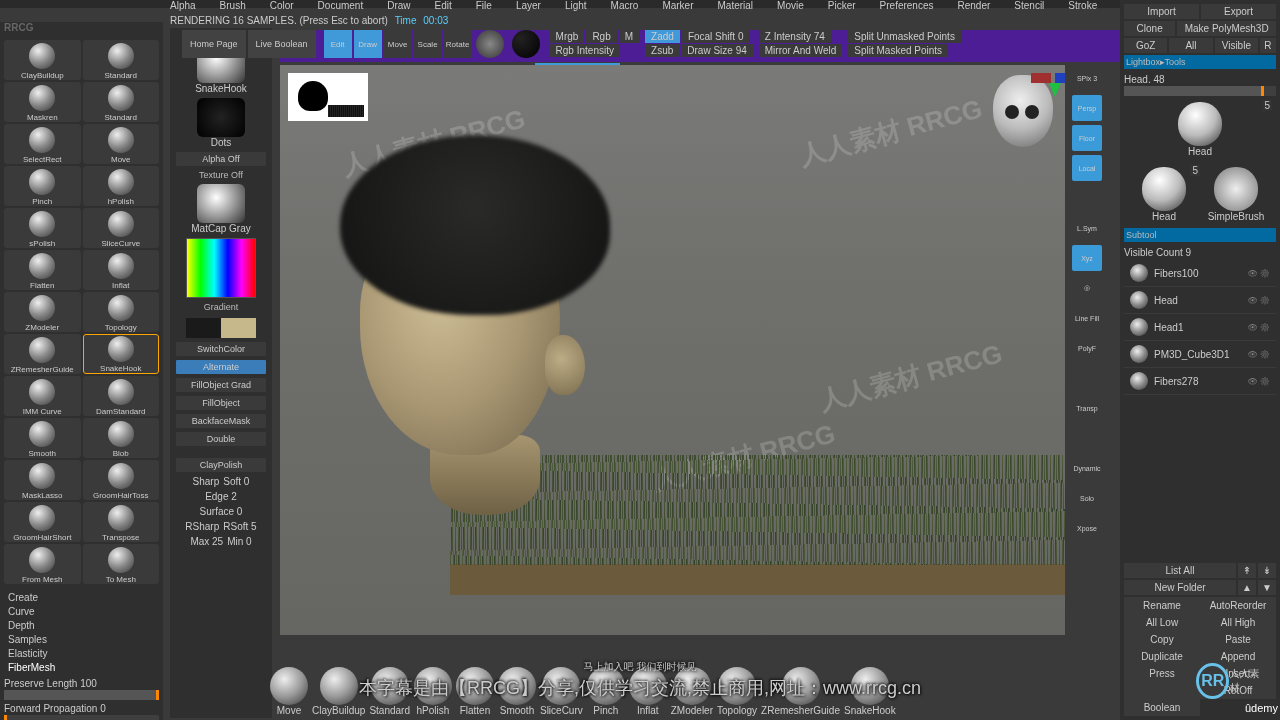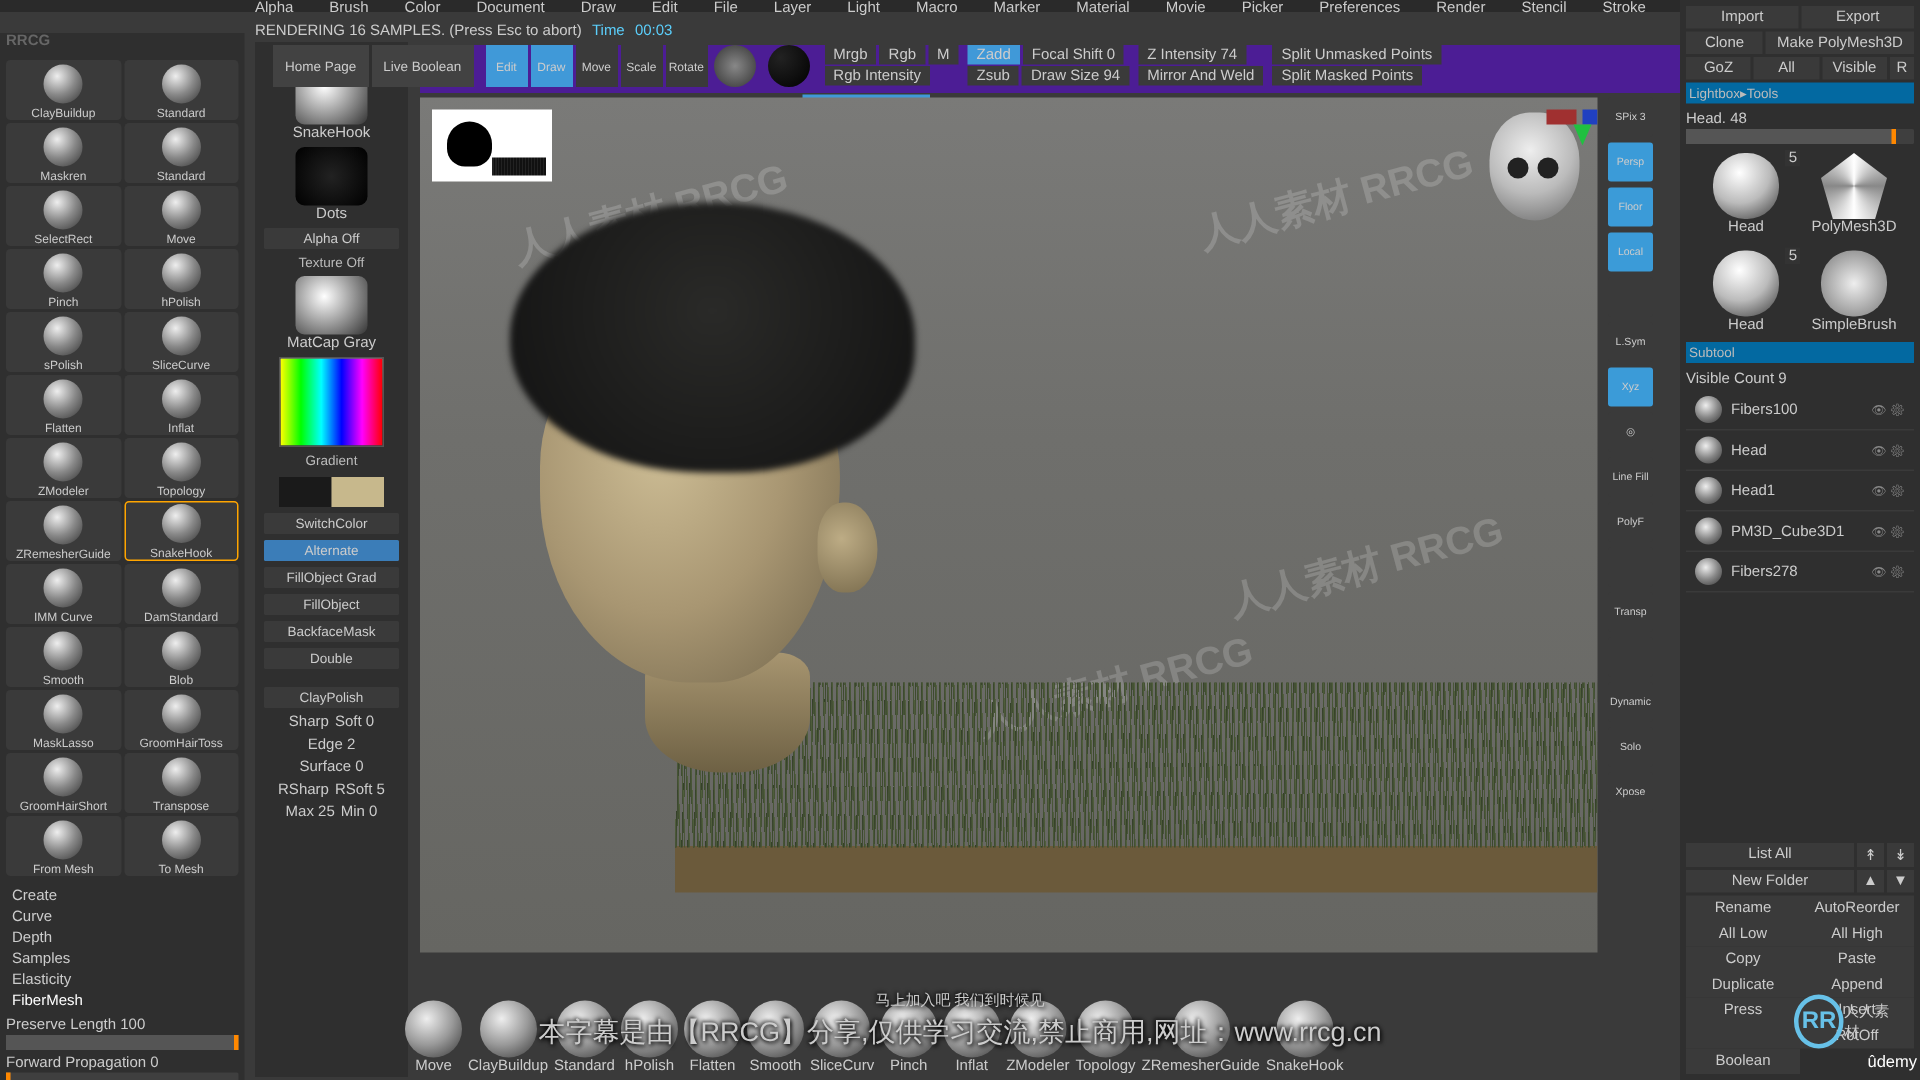--- a/index.html
+++ b/index.html
@@ -409,24 +409,20 @@
   <div class="hdr">Lightbox▸Tools</div>
   <div class="slider-row"><span>Head. 48</span><div class="bar">
         <div class="fill" style="width:92%"></div>
       </div></div>
   <div class="tool-grid">
     <div class="tool-tile">
         <span style="position:absolute;top:-2px;right:-2px;background:#333;padding:0 2px">5</span>
         <div class="shape"></div>
         <span>Head</span>
       </div>
-    <div class="tool-tile">
-        <div class="shape" style="border-radius:0;background:conic-gradient(#fff,#888,#fff,#888,#fff);clip-path:polygon(50% 0,100% 38%,82% 100%,18% 100%,0 38%)"></div>
-        <span>PolyMesh3D</span>
-      </div>
   </div>
   <div class="tool-grid">
     <div class="tool-tile">
         <span style="position:absolute;top:-2px;right:-2px;background:#333;padding:0 2px">5</span>
         <div class="shape"></div>
         <span>Head</span>
       </div>
     <div class="tool-tile">
         <div class="shape" style="background:radial-gradient(circle,#eee,#777)"></div>
         <span>SimpleBrush</span>

